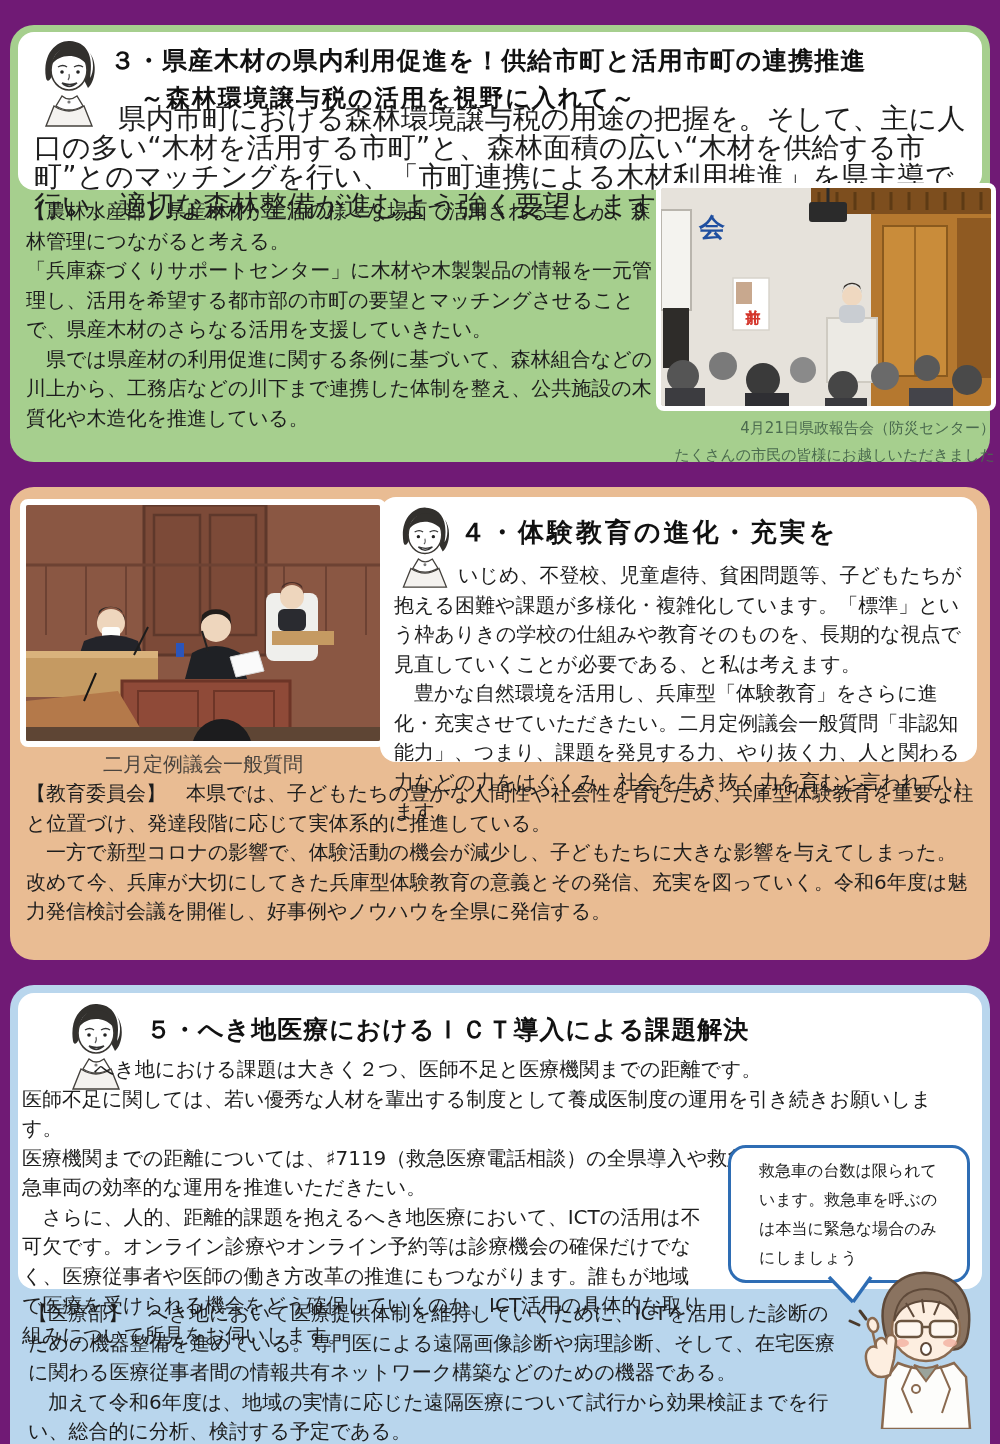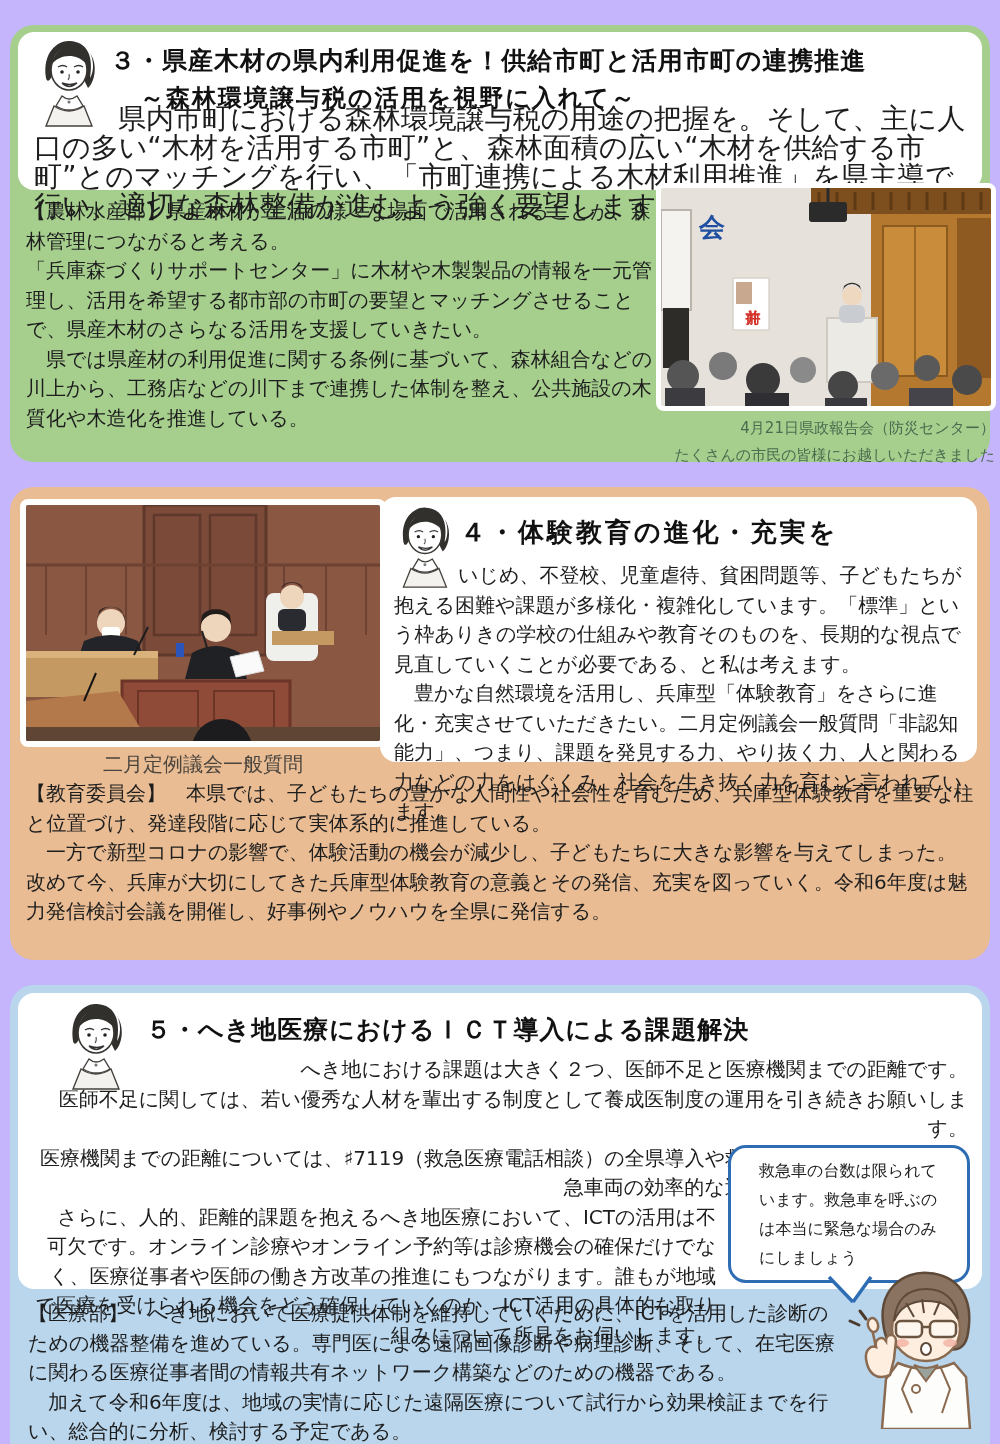--- a/index.html
+++ b/index.html
@@ -1,21 +1,21 @@
 <!DOCTYPE html>
 <html lang="ja" style="--green: #a6cf8e; --tan: #e9bc93; --blue: #b9d6ed; --bubble: #2e6db4; --capGreen: #4b6b4f; --capBrown: #4a443e;"><head>
 <meta charset="utf-8">
 <style>
   :root{
     --green:#a6cf8e; --tan:#e9bc93; --blue:#b9d6ed;
     --bubble:#2e6db4; --capGreen:#4b6b4f; --capBrown:#4a443e;
   }
   *{box-sizing:border-box;}
   body{margin:0;background:#fff;font-family:"DejaVu Sans","Liberation Sans",sans-serif;color:#1d1d1d;}
-  .page{position:relative;width:1000px;height:1444px;background:#c4b5fd;overflow:hidden;}
+  .page{position:relative;width:1000px;height:1444px;background:#701a75;overflow:hidden;}
   .sec{position:absolute;border-radius:24px;}
   .sec-green{left:10px;top:25px;width:980px;height:437px;background:var(--green);}
   .sec-tan{left:10px;top:487px;width:980px;height:473px;background:var(--tan);}
   .sec-blue{left:10px;top:985px;width:980px;height:568px;background:var(--blue);}
   .qbox{position:absolute;background:#fff;border-radius:16px;}
   .qbox3{left:8px;top:7px;width:964px;height:158px;}
   .qbox4{left:370px;top:10px;width:597px;height:265px;}
   .qbox5{left:8px;top:8px;width:964px;height:296px;}
   .h-serif{font-family:"DejaVu Serif","Liberation Serif",serif;font-weight:bold;color:#111;}
   .h3line{position:absolute;left:92px;top:12px;font-size:25px;letter-spacing:1px;white-space:nowrap;}
@@ -26,21 +26,21 @@
   .photo-frame{position:absolute;border:5px solid #fff;border-radius:8px;overflow:hidden;background:#c9c5bd;}
   .photo1{left:646px;top:158px;width:340px;height:228px;}
   .caption1{position:absolute;left:555px;top:390px;width:430px;text-align:right;color:var(--capGreen);font-size:15px;line-height:27px;}
   .photo2{left:10px;top:12px;width:366px;height:248px;border-width:6px;}
   .caption2{position:absolute;left:10px;top:264px;width:366px;text-align:center;color:var(--capBrown);font-size:20px;}
   .h4line{position:absolute;left:80px;top:18px;font-size:26px;letter-spacing:3px;white-space:nowrap;}
   .q4{position:absolute;left:14px;top:64px;width:570px;}
   .q4 p:first-child{text-indent:3.2em;}
   .reply4{position:absolute;left:16px;top:292px;width:950px;}
   .h5line{position:absolute;left:128px;top:20px;font-size:25px;letter-spacing:1px;white-space:nowrap;}
-  .q5{position:absolute;left:16px;top:62px;width:934px;text-align:right;}
+  .q5{position:absolute;left:4px;top:62px;width:934px;}
   .q5 p:first-child{text-indent:3.6em;}
   .q5 .wrapnarrow{margin-right:252px;}
   .bubble{position:absolute;right:12px;top:152px;width:242px;background:#fff;border:3.5px solid var(--bubble);border-radius:18px;padding:8px 28px;font-size:16px;line-height:29px;color:#222;}
   .bubble-tail{position:absolute;left:92px;bottom:-24px;width:52px;height:28px;}
   .avatar{position:absolute;}
   .av3{left:14px;top:4px;width:72px;height:92px;}
   .av4{left:10px;top:6px;width:68px;height:86px;}
   .av5{left:40px;top:6px;width:74px;height:92px;}
   .doctor{position:absolute;left:836px;top:278px;width:152px;height:166px;z-index:5;}
   .reply5{position:absolute;left:18px;top:314px;width:820px;}

